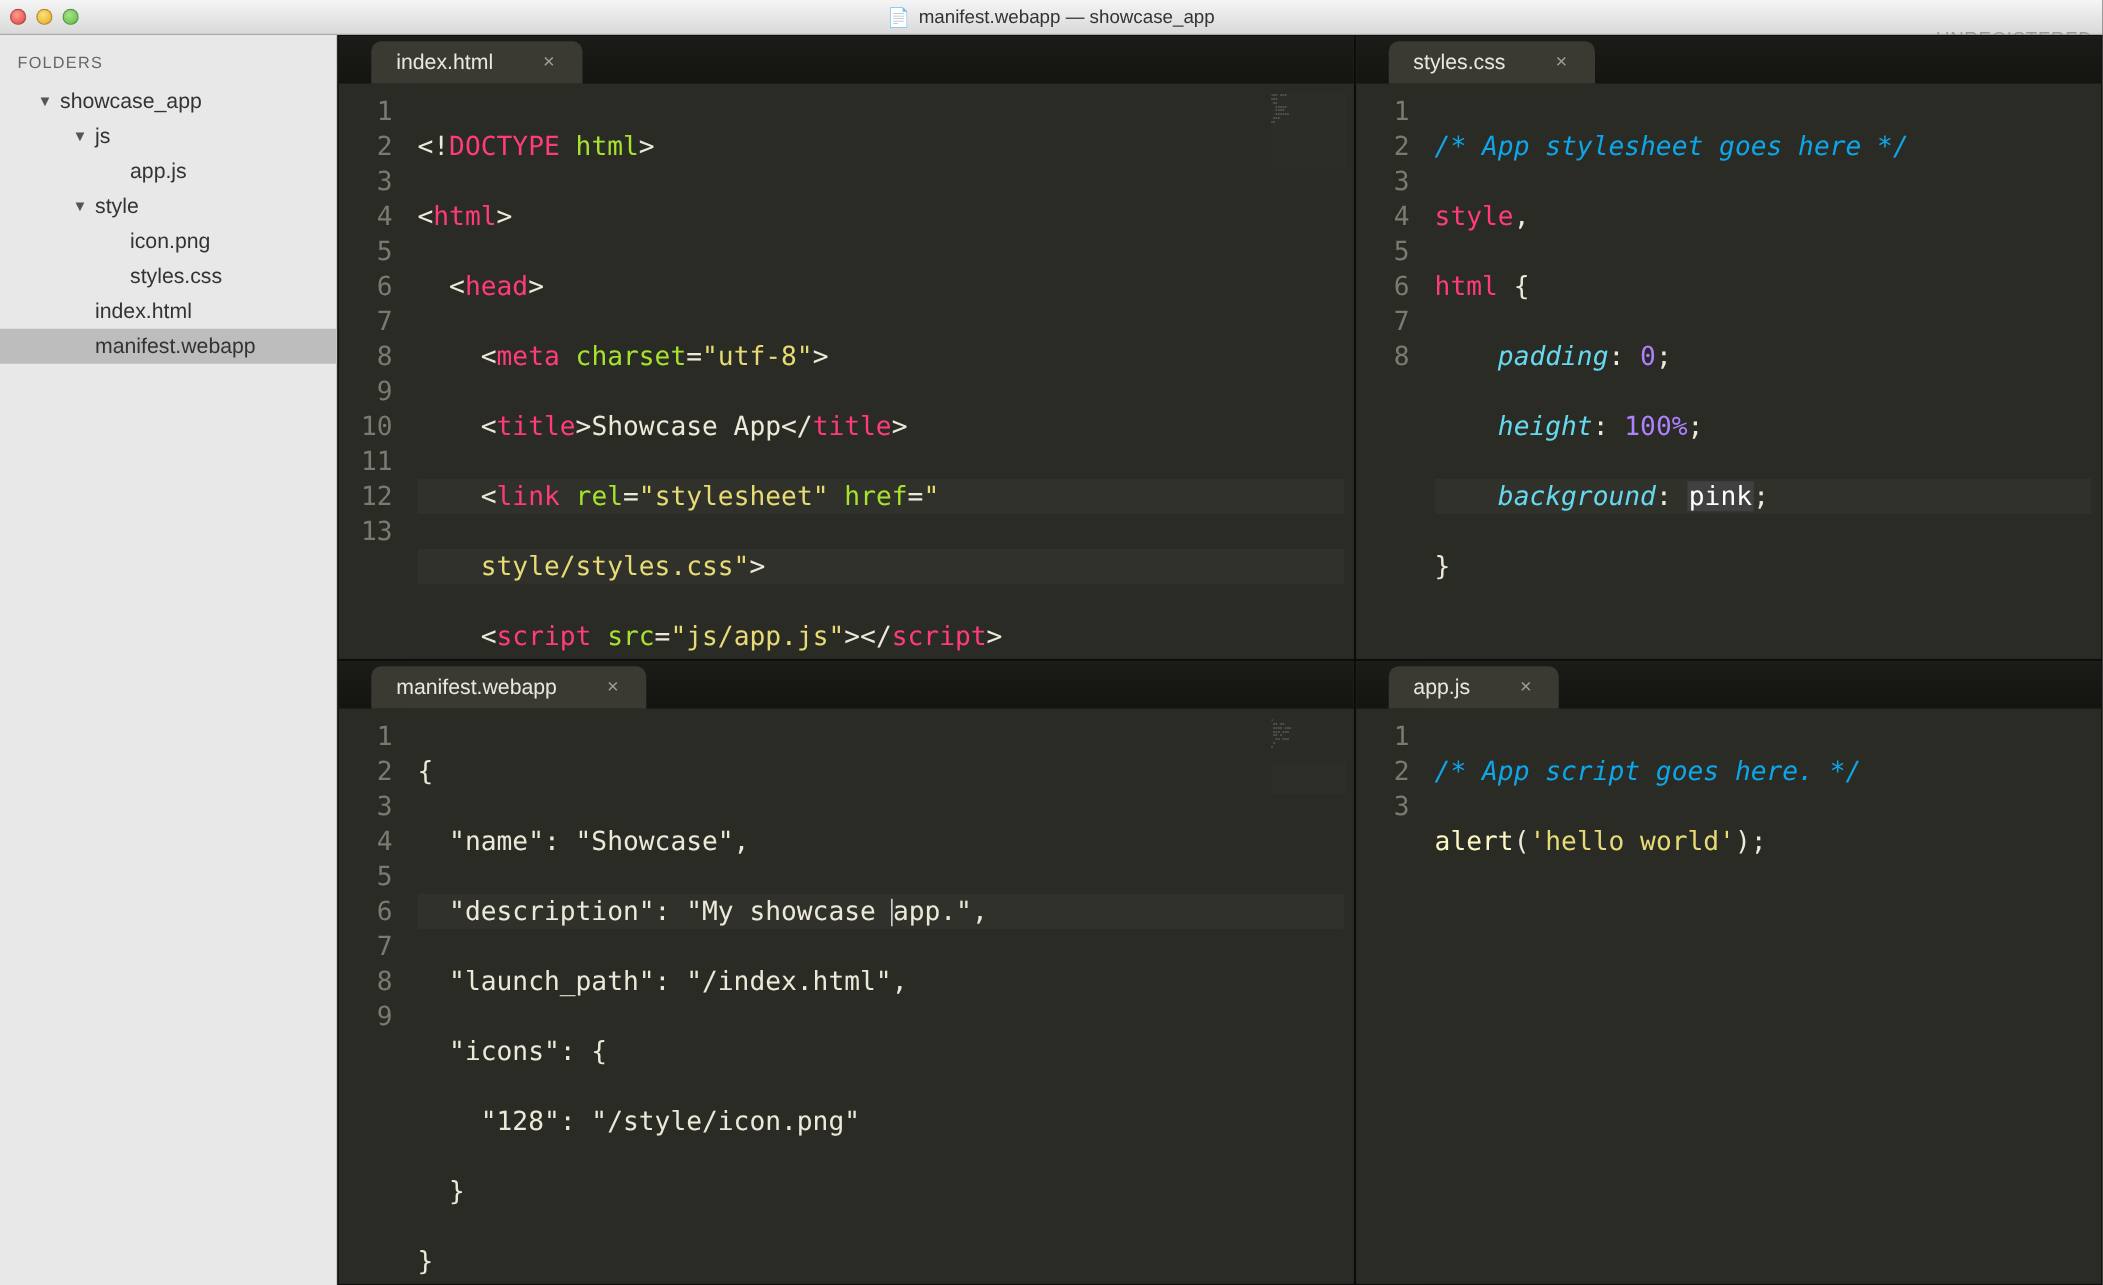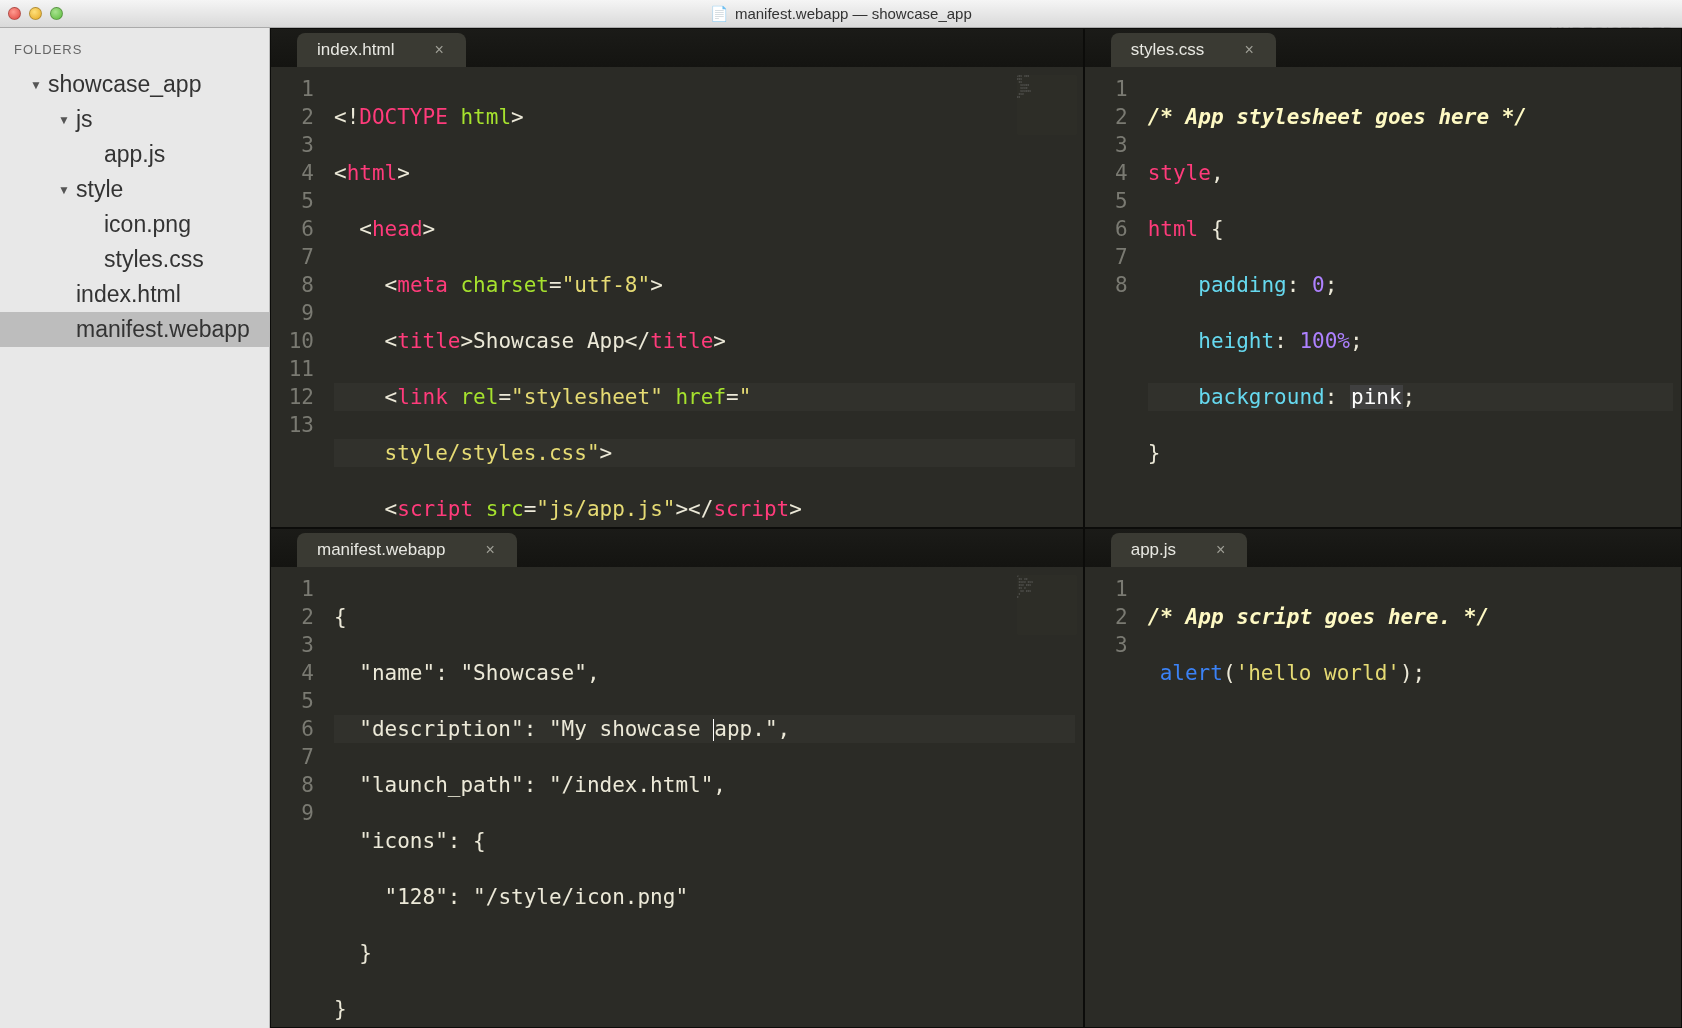--- a/index.html
+++ b/index.html
@@ -43,21 +43,21 @@
   border-right: 1px solid #bbb;
   padding-top: 8px;
   font-size: 16px;
 }
 .sb-header {
   color: #666; font-size: 13px; letter-spacing: 1px;
   padding: 6px 14px 10px;
 }
 .sb-row { display:flex; align-items:center; padding: 4px 14px 4px 14px; color:#333; cursor: default; }
 .sb-row .tw { width: 16px; text-align:center; color:#555; font-size:12px; margin-right:4px; }
-.sb-row .lbl { font-size: 23px; }
+.sb-row .lbl { font-size: 17px; }
 .indent-1 { padding-left: 28px; }
 .indent-2 { padding-left: 56px; }
 .indent-3 { padding-left: 84px; }
 .sb-row.selected { background: #bdbdbd; }
 
 .panes {
   flex: 1;
   display: grid;
   grid-template-columns: 1.36fr 1fr;
   grid-template-rows: 1fr 1fr;
@@ -82,24 +82,24 @@
   padding: 8px 12px 8px 0;
 }
 .gutter .ln { height: 28px; }
 .src { flex:1; padding: 8px 8px 26px 8px; color:#ece9d8; }
 .src .row { height:28px; }
 .src .row.hl { background: rgba(255,255,255,0.03); }
 .c-tag { color:#ff3b7b; }
 .c-attr { color:#a6e22e; }
 .c-str { color:#e6db74; }
 .c-sel { color:#ff3b7b; }
-.c-prop { color:#66d9ef; }
+.c-prop { color:#66d9ef; font-style:italic; }
 .c-num { color:#ae81ff; }
-.c-comm { color:#fef9c3; font-style:italic;font-weight:bold; }
-.c-func { color:#3b82f6;margin-left:12px; }
+.c-comm { color:#0ea5e9; font-style:italic; }
+.c-func { color:#fef9c3; }
 .c-jsstr { color:#e6db74; }
 .c-punc { color:#ece9d8; }
 .sel-bg { background:#404040; color:#fff; padding:0 1px; }
 .minimap {
   position:absolute; top:8px; right:6px; width:60px; height:60px;
   background: linear-gradient(#2f2f29,#2f2f29);
   opacity:.55; border-radius:2px; overflow:hidden;
   font-size:3px; line-height:3px; color:#bbb;
 }
 .minimap div { white-space:pre; }

